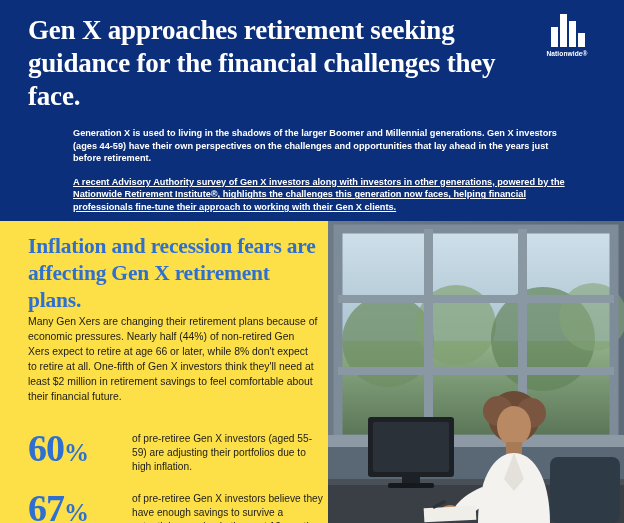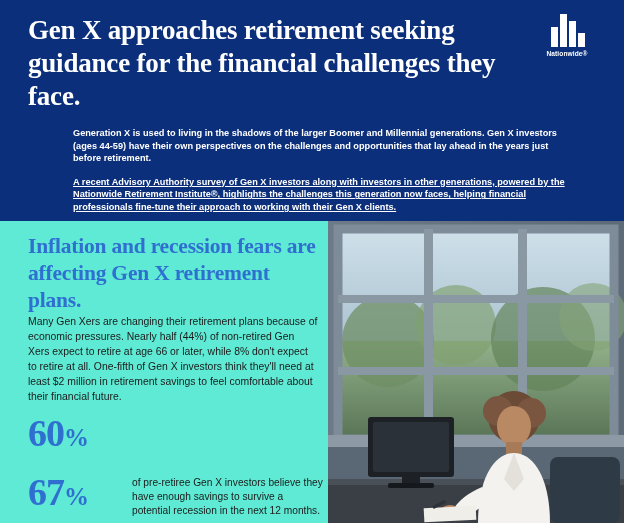--- a/index.html
+++ b/index.html
@@ -75,21 +75,21 @@
     font-weight: 700;
     margin-top: 3px;
     letter-spacing: 0.1px;
   }
 
   
   .section {
     position: relative;
     width: 624px;
     height: 302px;
-    background: #5eead4;
+    background: #fde047;
     text-decoration: underline;
   }
   .left-col {
     position: absolute;
     left: 28px;
     top: 12px;
     width: 296px;
   }
   .sec-head {
     color: #2f6fd0;
@@ -103,21 +103,21 @@
     margin-top: 0;
     color: #1b1b1b;
     font-size: 10.4px;
     line-height: 15px;
     width: 290px;
   }
 
   .stat-row {
     display: flex;
     align-items: flex-start;
-    margin-top: 9px;
+    margin-top: 24px;
   }
   .stat-row.second { margin-top: 14px; }
   .stat-num {
     color: #2f6fd0;
     font-family: "Liberation Serif", serif;
     font-weight: 700;
     font-size: 38px;
     line-height: 40px;
     width: 104px;
     flex: 0 0 104px;
@@ -165,20 +165,21 @@
   </div>
 
   <div class="section">
 
     <div class="left-col">
       <div class="sec-head">Inflation and recession fears are affecting Gen X retirement plans.</div>
       <div class="sec-body">Many Gen Xers are changing their retirement plans because of economic pressures. Nearly half (44%) of non-retired Gen Xers expect to retire at age 66 or later, while 8% don't expect to retire at all. One-fifth of Gen X investors think they'll need at least $2 million in retirement savings to feel comfortable about their financial future.</div>
 
       <div class="stat-row">
         <div class="stat-num"><span>60</span><span class="pct">%</span></div>
+        <div class="stat-text">of pre-retiree Gen X investors (aged 55-59) are adjusting their portfolios due to high inflation.</div>
       </div>
 
       <div class="stat-row second">
         <div class="stat-num"><span>67</span><span class="pct">%</span></div>
         <div class="stat-text">of pre-retiree Gen X investors believe they have enough savings to survive a potential recession in the next 12 months.</div>
       </div>
     </div>
 
     <div class="photo">
       <svg width="296" height="302" viewBox="0 0 296 302" xmlns="http://www.w3.org/2000/svg" role="img">

